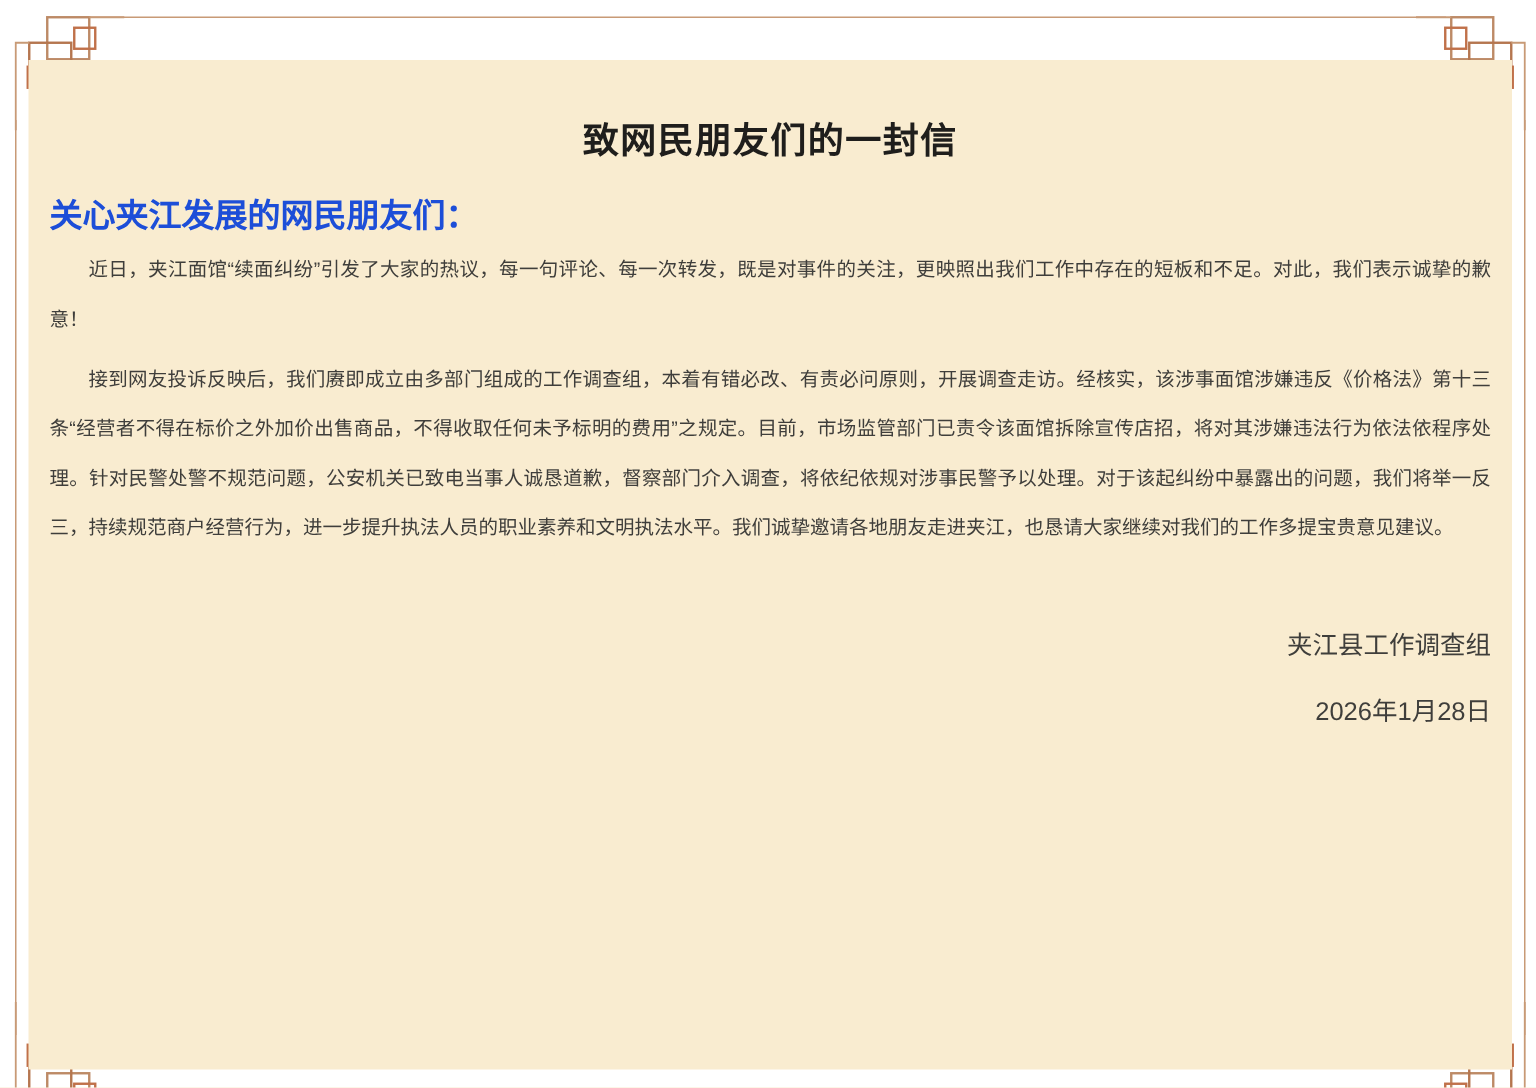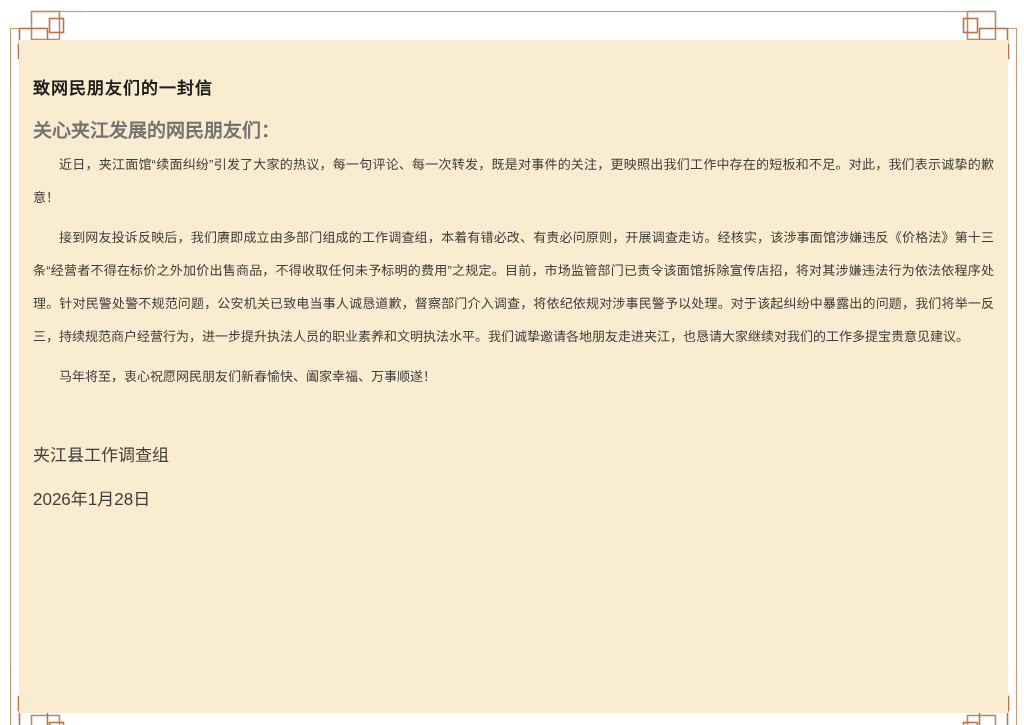--- a/index.html
+++ b/index.html
@@ -26,43 +26,43 @@
   .panel{
     position:absolute;
     left:19px;top:40px;
     width:989px;height:673px;
     background:#f9ecd0;
     box-sizing:border-box;
     padding:34px 14px 0 14px;
     color:#3f3e3b;
   }
   .title{
-    text-align:left;
-    font-size:17px;
+    text-align:center;
+    font-size:24px;
     font-weight:bold;
     color:#1f1e1c;
     margin:0 0 16px 0;
     letter-spacing:1px;
   }
   .salutation{
-    font-size:19px;
+    font-size:22px;
     font-weight:bold;
-    color:#737373;
+    color:#1d4ed8;
     margin:0 0 6px 0;
   }
   .para{
     font-size:13px;
     line-height:33px;
     text-indent:2em;
     text-align:justify;
     margin:0 0 7px 0;
   }
   .signoff{
     margin-top:46px;
-    text-align:left;
+    text-align:right;
     font-size:17px;
     line-height:33px;
   }
   .signoff .date{margin-top:11px;}
 </style>
 </head>
 <body>
 
 <div id="frame-top" class="frame-line"></div>
 <div id="frame-left" class="frame-line"></div>
@@ -99,18 +99,17 @@
   <rect x="15.5" y="37.5" width="14" height="14" fill="none" stroke="#c0714a" stroke-width="1.6"></rect>
   <line x1="56.5" y1="4.5" x2="80" y2="4.5" stroke="#c89a76" stroke-width="1.2"></line>
   <polyline points="16.5,21.5 7.5,21.5 7.5,80" fill="none" stroke="#c89a76" stroke-width="1.2"></polyline>
 </svg>
 
 <div class="panel">
   <h1 class="title">致网民朋友们的一封信</h1>
   <p class="salutation">关心夹江发展的网民朋友们：</p>
   <p class="para">近日，夹江面馆“续面纠纷”引发了大家的热议，每一句评论、每一次转发，既是对事件的关注，更映照出我们工作中存在的短板和不足。对此，我们表示诚挚的歉意！</p>
   <p class="para">接到网友投诉反映后，我们赓即成立由多部门组成的工作调查组，本着有错必改、有责必问原则，开展调查走访。经核实，该涉事面馆涉嫌违反《价格法》第十三条“经营者不得在标价之外加价出售商品，不得收取任何未予标明的费用”之规定。目前，市场监管部门已责令该面馆拆除宣传店招，将对其涉嫌违法行为依法依程序处理。针对民警处警不规范问题，公安机关已致电当事人诚恳道歉，督察部门介入调查，将依纪依规对涉事民警予以处理。对于该起纠纷中暴露出的问题，我们将举一反三，持续规范商户经营行为，进一步提升执法人员的职业素养和文明执法水平。我们诚挚邀请各地朋友走进夹江，也恳请大家继续对我们的工作多提宝贵意见建议。</p>
-  <p class="para">马年将至，衷心祝愿网民朋友们新春愉快、阖家幸福、万事顺遂！</p>
   <div class="signoff">
     <div>夹江县工作调查组</div>
     <div class="date">2026年1月28日</div>
   </div>
 </div>
 
 </body></html>

